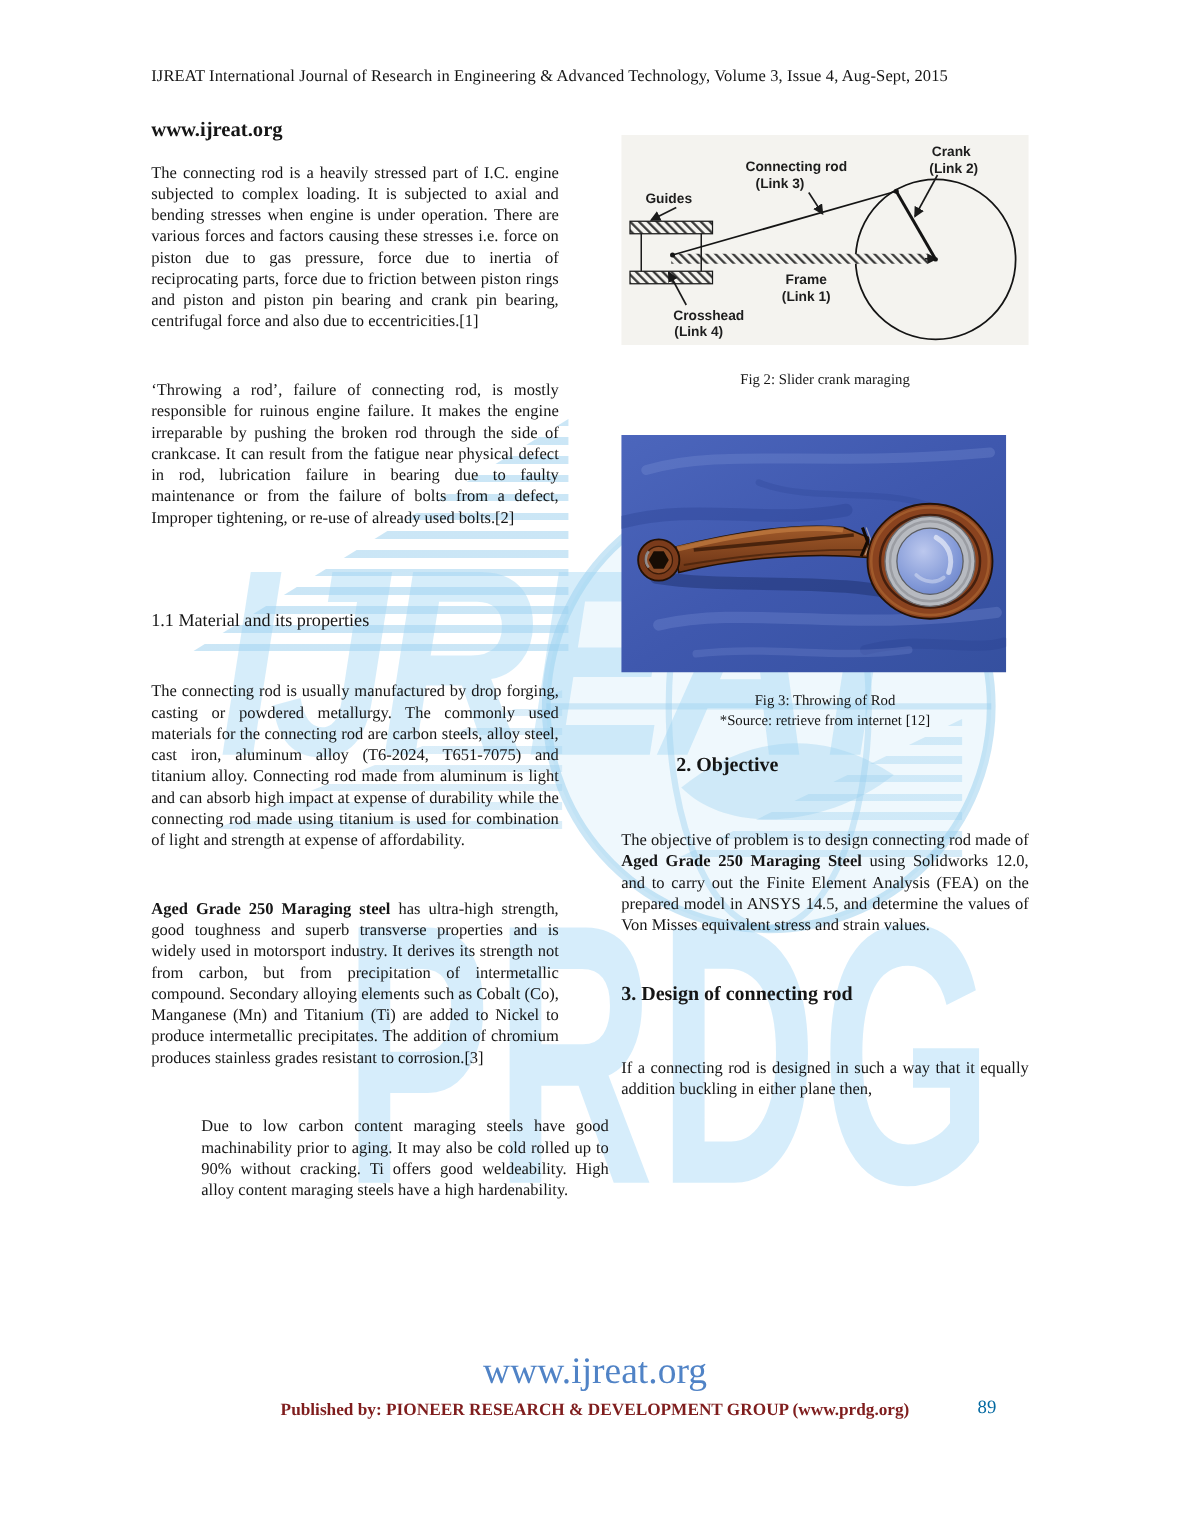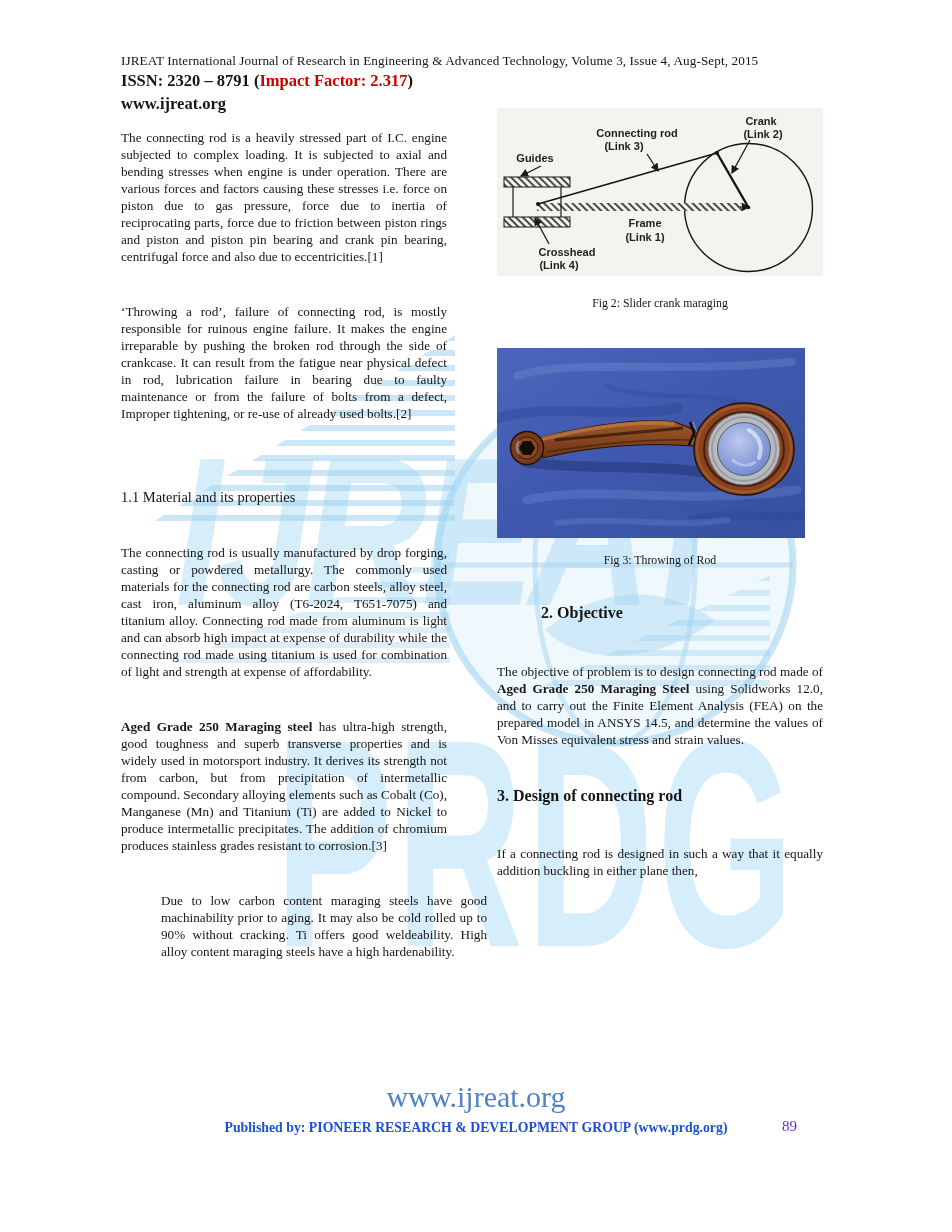--- a/index.html
+++ b/index.html
@@ -31,22 +31,22 @@
   .hdr-line2{position:absolute;left:121px;top:71px;width:760px;font-size:16.5px;font-weight:bold;}
   .hdr-line2 .red{color:#cc0000;}
   .hdr-line3{position:absolute;left:121px;top:94px;width:400px;font-size:16.5px;font-weight:bold;}
   .col{position:absolute;width:326px;}
   .para{position:absolute;left:0;width:326px;font-size:13.2px;line-height:17px;text-align:justify;}
   .h-small{position:absolute;left:0;font-size:14.5px;}
   .h-bold{position:absolute;left:0;font-size:16px;font-weight:bold;}
   .figbox{position:absolute;}
   .figcap{position:absolute;width:326px;text-align:center;font-size:11.8px;line-height:15.5px;}
   .footer-www{position:absolute;left:0;right:0;top:1080px;text-align:center;font-size:30px;color:#5083c6;}
-  .footer-pub{position:absolute;left:0;right:0;top:1120px;text-align:center;font-size:13.8px;font-weight:bold;color:#1d4ed8;}
-  .page-num{position:absolute;left:782px;top:1118px;font-size:15px;color:#6d28d9;}
+  .footer-pub{position:absolute;left:0;right:0;top:1120px;text-align:center;font-size:13.8px;font-weight:bold;color:#7f1d1d;}
+  .page-num{position:absolute;left:782px;top:1118px;font-size:15px;color:#0369a1;}
 </style>
 </head>
 <body>
 
 <div class="page">
 
   <div class="wm wm-stripes wm-tri-a"></div>
   <div class="wm wm-stripes wm-tri-b"></div>
   <div class="wm wm-stripes wm-tri-c"></div>
   <svg class="wm wm-globe" width="380" height="470">
@@ -54,21 +54,20 @@
     <ellipse cx="190" cy="235" rx="80" ry="178" fill="none" stroke="rgba(150,205,238,0.4)" stroke-width="5"></ellipse>
     <line x1="12" y1="235" x2="368" y2="235" stroke="rgba(150,205,238,0.4)" stroke-width="5"></line>
     <path d="M 120,300 C 170,260 230,250 290,290 C 240,330 160,340 120,300 Z" fill="rgba(150,205,238,0.35)"></path>
   </svg>
   <div class="wm wm-ijreat">IJREAT</div>
   <div class="wm wm-prdg">PRDG</div>
 
   <div class="content">
 
     <div class="hdr-line1">IJREAT International Journal of Research in Engineering &amp; Advanced Technology, Volume 3, Issue 4, Aug-Sept, 2015</div>
-    <div class="hdr-line2"><span>ISSN: 2320 – 8791 (</span><span class="red">Impact Factor: 2.317</span><span>)</span></div>
     <div class="hdr-line3">www.ijreat.org</div>
 
     <div class="col" style="left:121px;top:0;">
       <p class="para" style="top:116px;">The connecting rod is a heavily stressed part of I.C. engine subjected to complex loading. It is subjected to axial and bending stresses when engine is under operation. There are various forces and factors causing these stresses i.e. force on piston due to gas pressure, force due to inertia of reciprocating parts, force due to friction between piston rings and piston and piston pin bearing and crank pin bearing, centrifugal force and also due to eccentricities.[1]</p>
       <p class="para" style="top:290px;">‘Throwing a rod’, failure of connecting rod, is mostly responsible for ruinous engine failure. It makes the engine irreparable by pushing the broken rod through the side of crankcase. It can result from the fatigue near physical defect in rod, lubrication failure in bearing due to faulty maintenance or from the failure of bolts from a defect, Improper tightening, or re-use of already used bolts.[2]</p>
       <div class="h-small" style="top:489px;">1.1 Material and its properties</div>
       <p class="para" style="top:531px;">The connecting rod is usually manufactured by drop forging, casting or powdered metallurgy.  The commonly used materials for the connecting rod are carbon steels, alloy steel, cast iron, aluminum alloy (T6-2024, T651-7075) and titanium alloy.  Connecting rod made from aluminum is light and can absorb high impact at expense of durability while the connecting rod made using titanium is used for combination of light and strength at expense of affordability.</p>
       <p class="para" style="top:705px;"><b>Aged Grade 250 Maraging steel</b><span> has ultra-high strength, good toughness and superb transverse properties and is widely used in motorsport industry. It derives its strength not from carbon, but from precipitation of intermetallic compound. Secondary alloying elements such as Cobalt (Co), Manganese (Mn) and Titanium (Ti) are added to Nickel to produce intermetallic precipitates. The addition of chromium produces stainless grades resistant to corrosion.[3]</span></p>
       <p class="para" style="top:879px;margin-left:40px;">Due to low carbon content maraging steels have good machinability prior to aging. It may also be cold rolled up to 90% without cracking. Ti offers good weldeability. High alloy content maraging steels have a high hardenability.</p>
     </div>
@@ -175,20 +174,21 @@
           <ellipse cx="247" cy="101" rx="40" ry="37" fill="none" stroke="#33160a" stroke-width="2" opacity="0.8"></ellipse>
           <circle cx="247" cy="101" r="36" fill="#b7bac0" stroke="#6d6f74" stroke-width="1"></circle>
           <circle cx="247" cy="101" r="32" fill="none" stroke="#94969b" stroke-width="2" opacity="0.8"></circle>
           <circle cx="247" cy="101" r="26.5" fill="url(#hole)" stroke="#5b5d62" stroke-width="1"></circle>
           <path d="M 252,82 C 262,88 266,98 262,110" stroke="#ffffff" stroke-width="4" fill="none" opacity="0.55" stroke-linecap="round"></path>
           <path d="M 236,112 C 242,118 252,119 258,114" stroke="#ffffff" stroke-width="3" fill="none" opacity="0.35" stroke-linecap="round"></path>
         </svg>
       </div>
       <div class="figcap" style="top:553px;">
         <div>Fig 3: Throwing of Rod</div>
+        <div>*Source: retrieve from internet [12]</div>
       </div>
 
       <div class="h-bold" style="top:604px;margin-left:44px;">2. Objective</div>
       <p class="para" style="top:650px;"><span>The objective of problem is to design connecting rod made of </span><b>Aged Grade 250 Maraging Steel</b><span> using Solidworks 12.0, and to carry out the Finite Element Analysis (FEA) on the prepared model in ANSYS 14.5, and determine the values of Von Misses equivalent stress and strain values.</span></p>
 
       <div class="h-bold" style="top:787px;">3. Design of connecting rod</div>
       <p class="para" style="top:832px;">If a connecting rod is designed in such a way that it equally addition buckling in either plane then,</p>
     </div>
 
     <div class="footer-www">www.ijreat.org</div>

